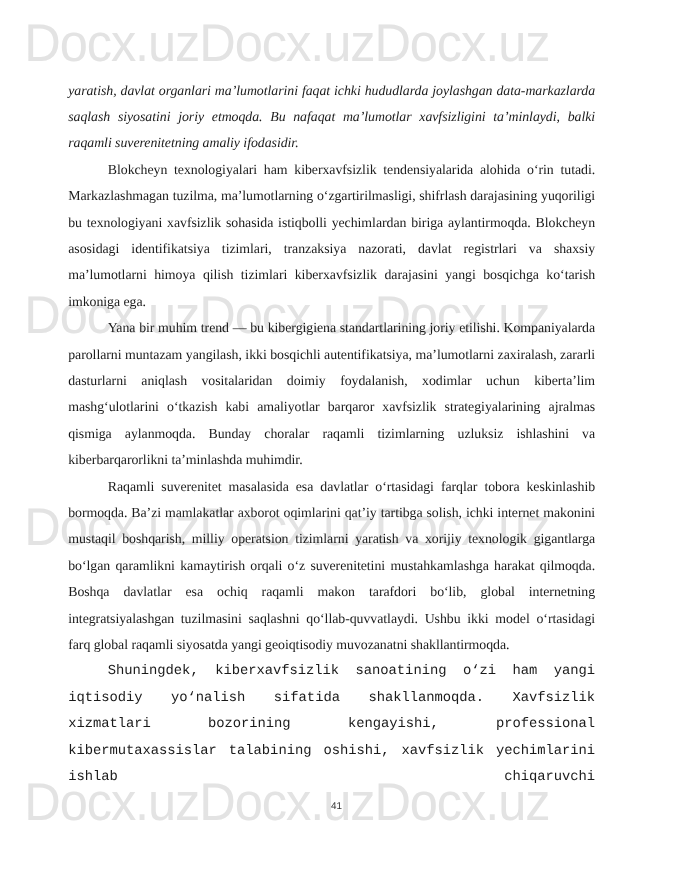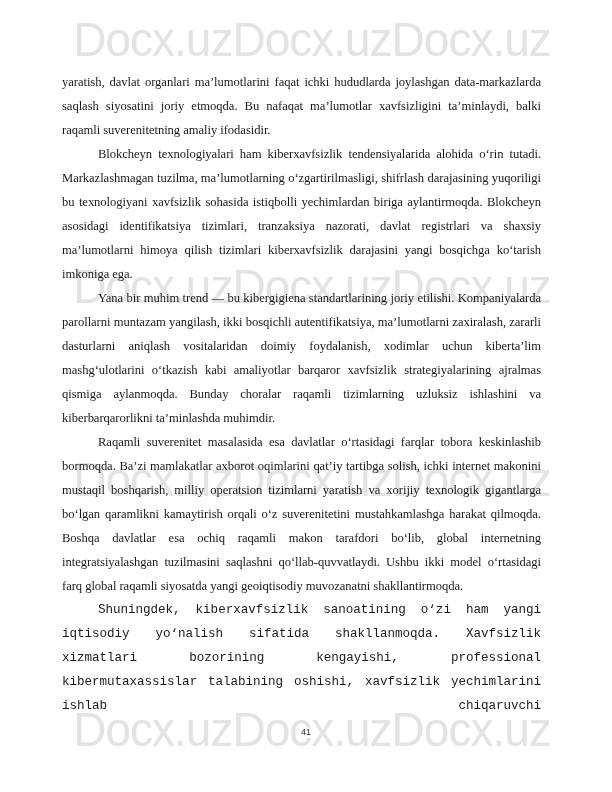--- a/index.html
+++ b/index.html
@@ -20,21 +20,21 @@
       left: 0; top: 0;
       width: 612px; height: 792px;
       background: #fff;
     }
     .watermark-row {
       position: absolute;
       left: 0;
       width: 612px;
       height: 34px;
       display: flex;
-      justify-content: center;
+      justify-content: flex-start;
       padding: 0 10px 0 22px;
       box-sizing: border-box;
       pointer-events: none;
       z-index: 0;
     }
     .watermark {
       font-family: "Liberation Sans", "DejaVu Sans", sans-serif;
       font-size: 46px;
       line-height: 34px;
       color: #e3e3e3;
@@ -51,20 +51,21 @@
     .para {
       margin: 0;
       font-size: 12.6px;
       line-height: 24px;
       text-align: justify;
       text-indent: 36px;
       letter-spacing: -0.05px;
     }
     .para.cont {
       text-indent: 0;
+      font-style: italic;
     }
     .para.last-cut {
       text-align-last: justify;
       font-family: Liberation Mono, monospace;
     }
     .page-number {
       position: absolute;
       left: 0;
       width: 612px;
       top: 727px;

